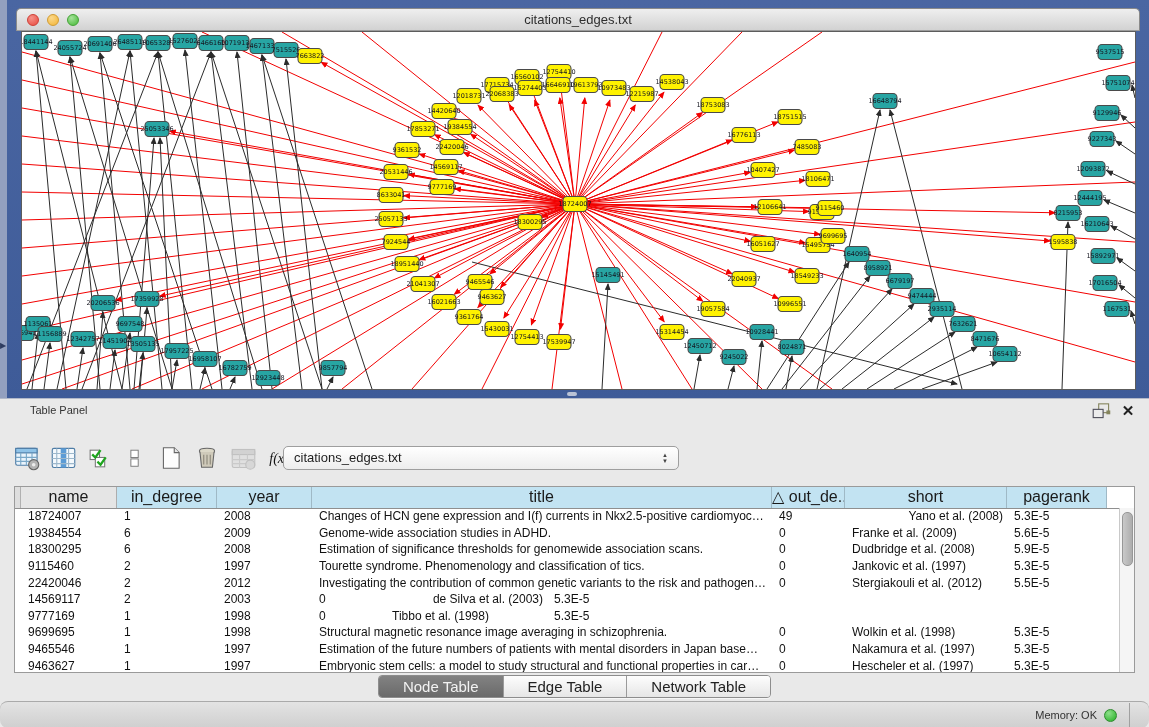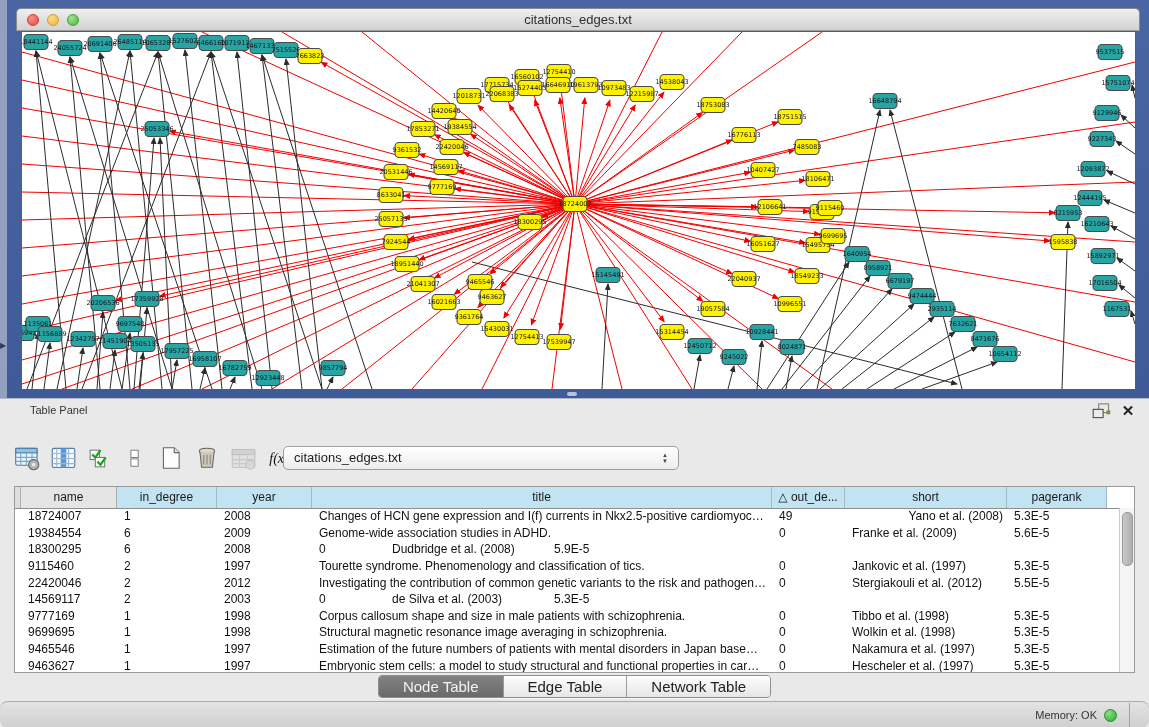--- a/index.html
+++ b/index.html
@@ -51,21 +51,21 @@
     font-size:13px;line-height:22px;padding-left:10px;color:#1d1d1d;
   }
   .net-select .stepper{
     position:absolute;right:6px;top:1px;width:14px;height:20px;
     display:flex;flex-direction:column;align-items:center;justify-content:center;
     font-size:6px;color:#444;line-height:6px;
   }
 
   .tp-table{position:absolute;left:14px;top:87px;width:1121px;height:187px;background:#fff;border:1px solid #9a9a9a;box-sizing:border-box;overflow:hidden;}
   .tp-head{display:flex;height:21px;border-bottom:1px solid #8f8f8f;}
-  .th{box-sizing:border-box;font-size:12px;text-align:center;line-height:20px;
+  .th{box-sizing:border-box;font-size:16px;text-align:center;line-height:20px;
       background:#c2e3f2;border-right:1px solid #9fb9c6;color:#1a1a1a;overflow:hidden;white-space:nowrap;}
   .th.gray{background:#e5e5e5;border-right:1px solid #adadad;}
   .th.spacer{background:#dedede;border-right:1px solid #b0b0b0;}
   .th.gap{background:#ffffff;border-right:none;flex:1;}
   .tp-body{position:absolute;left:0;top:21px;right:15px;bottom:0;}
   .tr{display:flex;height:16.6px;align-items:center;}
   .td{box-sizing:border-box;font-size:12px;color:#111;white-space:nowrap;overflow:hidden;padding:0 4px 0 7px;}
   .vscroll{position:absolute;right:0;top:21px;bottom:0;width:15px;background:#f5f5f5;border-left:1px solid #c9c9c9;box-sizing:border-box;}
   .vthumb{position:absolute;left:2px;top:4px;width:9px;height:52px;background:linear-gradient(90deg,#c9c9c9,#adadad);border:1px solid #979797;border-radius:5px;}
 
@@ -590,20 +590,21 @@
           <div class="td" style="width: 460px;">Genome-wide association studies in ADHD.</div>
           <div class="td" style="width: 73px;">0</div>
           <div class="td" style="width: 162px;">Franke et al. (2009)</div>
           <div class="td" style="width: 100px;">5.6E-5</div>
         </div>
         <div class="tr">
           <div class="td" style="width: 6px; padding: 0px;"></div>
           <div class="td" style="width: 96px;">18300295</div>
           <div class="td" style="width: 100px;">6</div>
           <div class="td" style="width: 95px;">2008</div>
+          <div class="td" style="width: 460px;">Estimation of significance thresholds for genomewide association scans.</div>
           <div class="td" style="width: 73px;">0</div>
           <div class="td" style="width: 162px;">Dudbridge et al. (2008)</div>
           <div class="td" style="width: 100px;">5.9E-5</div>
         </div>
         <div class="tr">
           <div class="td" style="width: 6px; padding: 0px;"></div>
           <div class="td" style="width: 96px;">9115460</div>
           <div class="td" style="width: 100px;">2</div>
           <div class="td" style="width: 95px;">1997</div>
           <div class="td" style="width: 460px;">Tourette syndrome. Phenomenology and classification of tics.</div>
@@ -620,29 +621,28 @@
           <div class="td" style="width: 73px;">0</div>
           <div class="td" style="width: 162px;">Stergiakouli et al. (2012)</div>
           <div class="td" style="width: 100px;">5.5E-5</div>
         </div>
         <div class="tr">
           <div class="td" style="width: 6px; padding: 0px;"></div>
           <div class="td" style="width: 96px;">14569117</div>
           <div class="td" style="width: 100px;">2</div>
           <div class="td" style="width: 95px;">2003</div>
           <div class="td" style="width: 73px;">0</div>
-          <div class="td" style="width: 162px;">de Silva et al. (2003)</div>
+          <div class="td" style="width: 162px; text-align: right;">de Silva et al. (2003)</div>
           <div class="td" style="width: 100px;">5.3E-5</div>
         </div>
         <div class="tr">
           <div class="td" style="width: 6px; padding: 0px;"></div>
           <div class="td" style="width: 96px;">9777169</div>
           <div class="td" style="width: 100px;">1</div>
           <div class="td" style="width: 95px;">1998</div>
-          <div class="td" style="width: 460px;">Corpus callosum shape and size in male patients with schizophrenia.</div>
           <div class="td" style="width: 73px;">0</div>
           <div class="td" style="width: 162px;">Tibbo et al. (1998)</div>
           <div class="td" style="width: 100px;">5.3E-5</div>
         </div>
         <div class="tr">
           <div class="td" style="width: 6px; padding: 0px;"></div>
           <div class="td" style="width: 96px;">9699695</div>
           <div class="td" style="width: 100px;">1</div>
           <div class="td" style="width: 95px;">1998</div>
           <div class="td" style="width: 460px;">Structural magnetic resonance image averaging in schizophrenia.</div>

